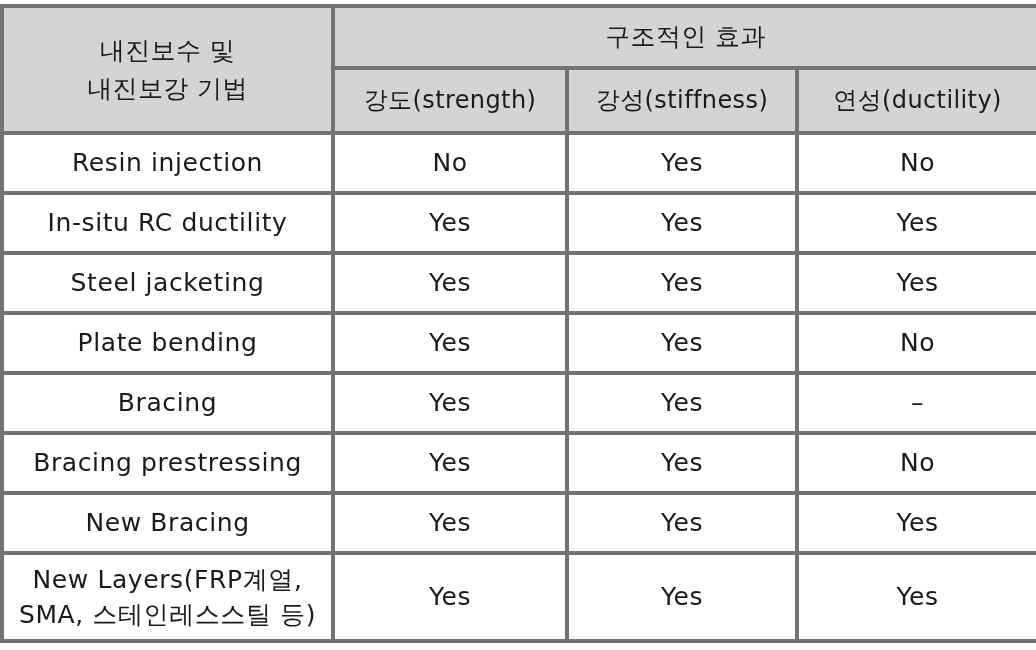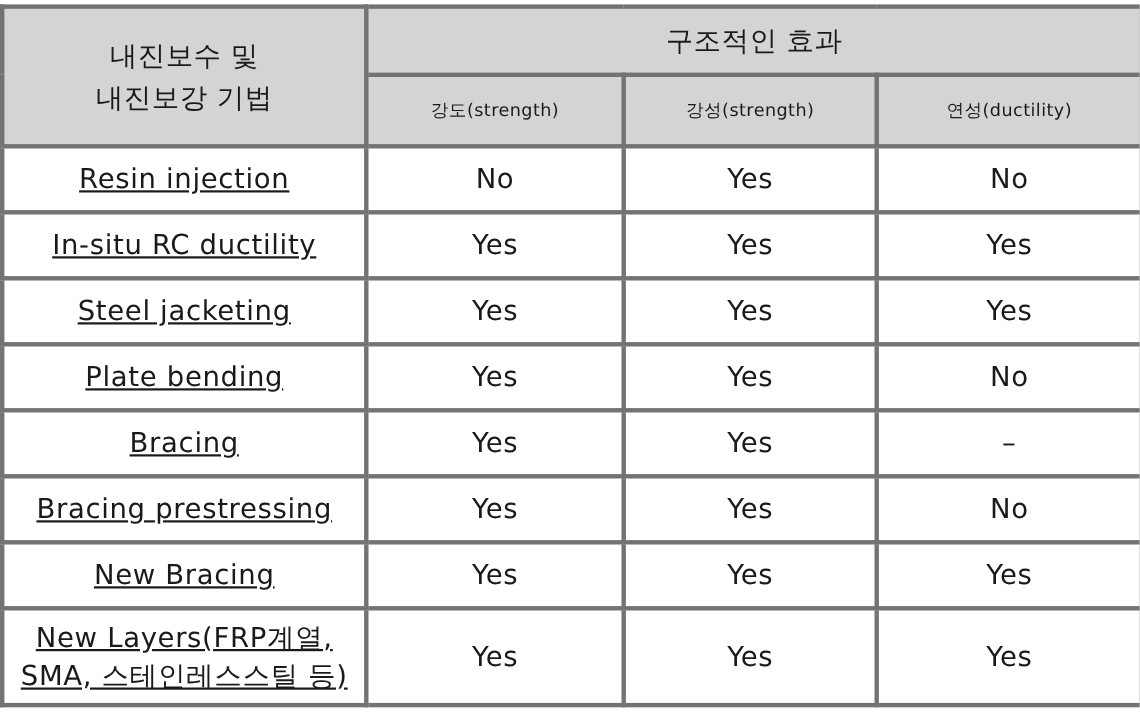--- a/index.html
+++ b/index.html
@@ -66,42 +66,41 @@
     line-height: 1.50;
     height: 127px;
   }
   th.head-group {
     height: 62px;
     font-size: 25px;
     margin-left: 23px;
   }
   th.head-sub {
     height: 65px;
-    font-size: 16px;
+    font-size: 24px;
   }
 
   tbody td {
     background: #ffffff;
     font-size: 25px;
     line-height: 1.42;
     height: 60px;
     letter-spacing: 0.3px;
     border-top: 1px solid #111111;
     border-bottom: 1px solid #111111;
     border-left: 1px solid #111111;
     border-right: 1px solid #111111;
   }
 
   tbody tr.tall td {
     height: 88px;
   }
 
   td.label-cell {
     letter-spacing: 0.6px;
-    text-decoration: underline;
   }
   td.value-cell {
     letter-spacing: 0.5px;
   }
 
   .line-2 { display: block; }
 </style>
 </head>
 <body>
 
@@ -116,21 +115,21 @@
     <thead>
       <tr>
         <th class="head-stub" rowspan="2">
           <span class="line-2">내진보수 및</span>
           <span class="line-2">내진보강 기법</span>
         </th>
         <th class="head-group" colspan="3">구조적인 효과</th>
       </tr>
       <tr>
         <th class="head-sub">강도(strength)</th>
-        <th class="head-sub">강성(strength)</th>
+        <th class="head-sub">강성(stiffness)</th>
         <th class="head-sub">연성(ductility)</th>
       </tr>
     </thead>
     <tbody>
       <tr>
         <td class="label-cell">Resin injection</td>
         <td class="value-cell">No</td>
         <td class="value-cell">Yes</td>
         <td class="value-cell">No</td>
       </tr>

